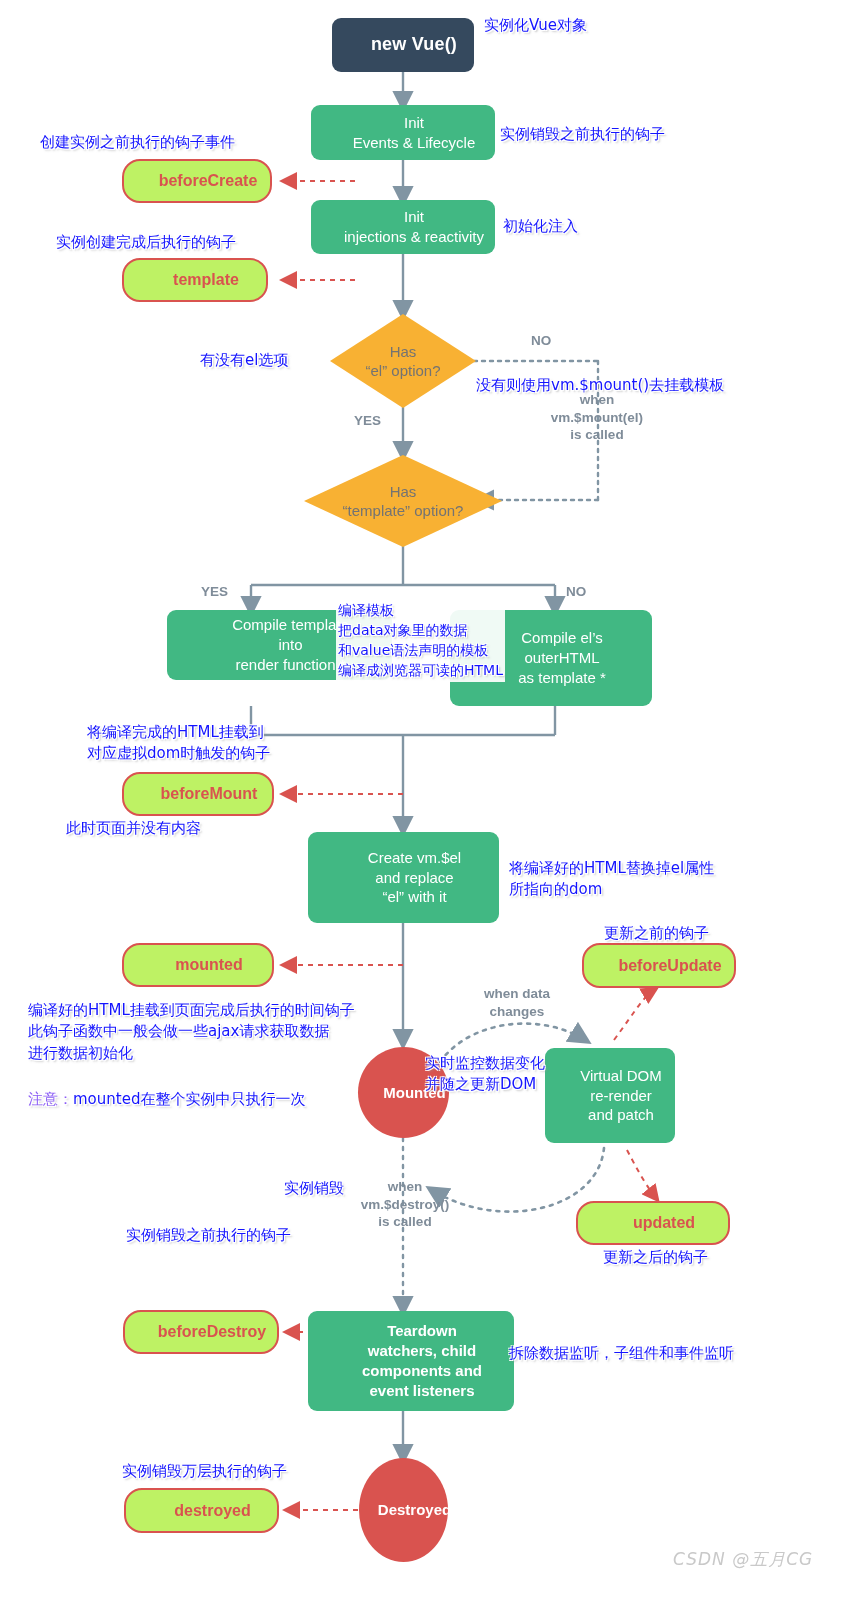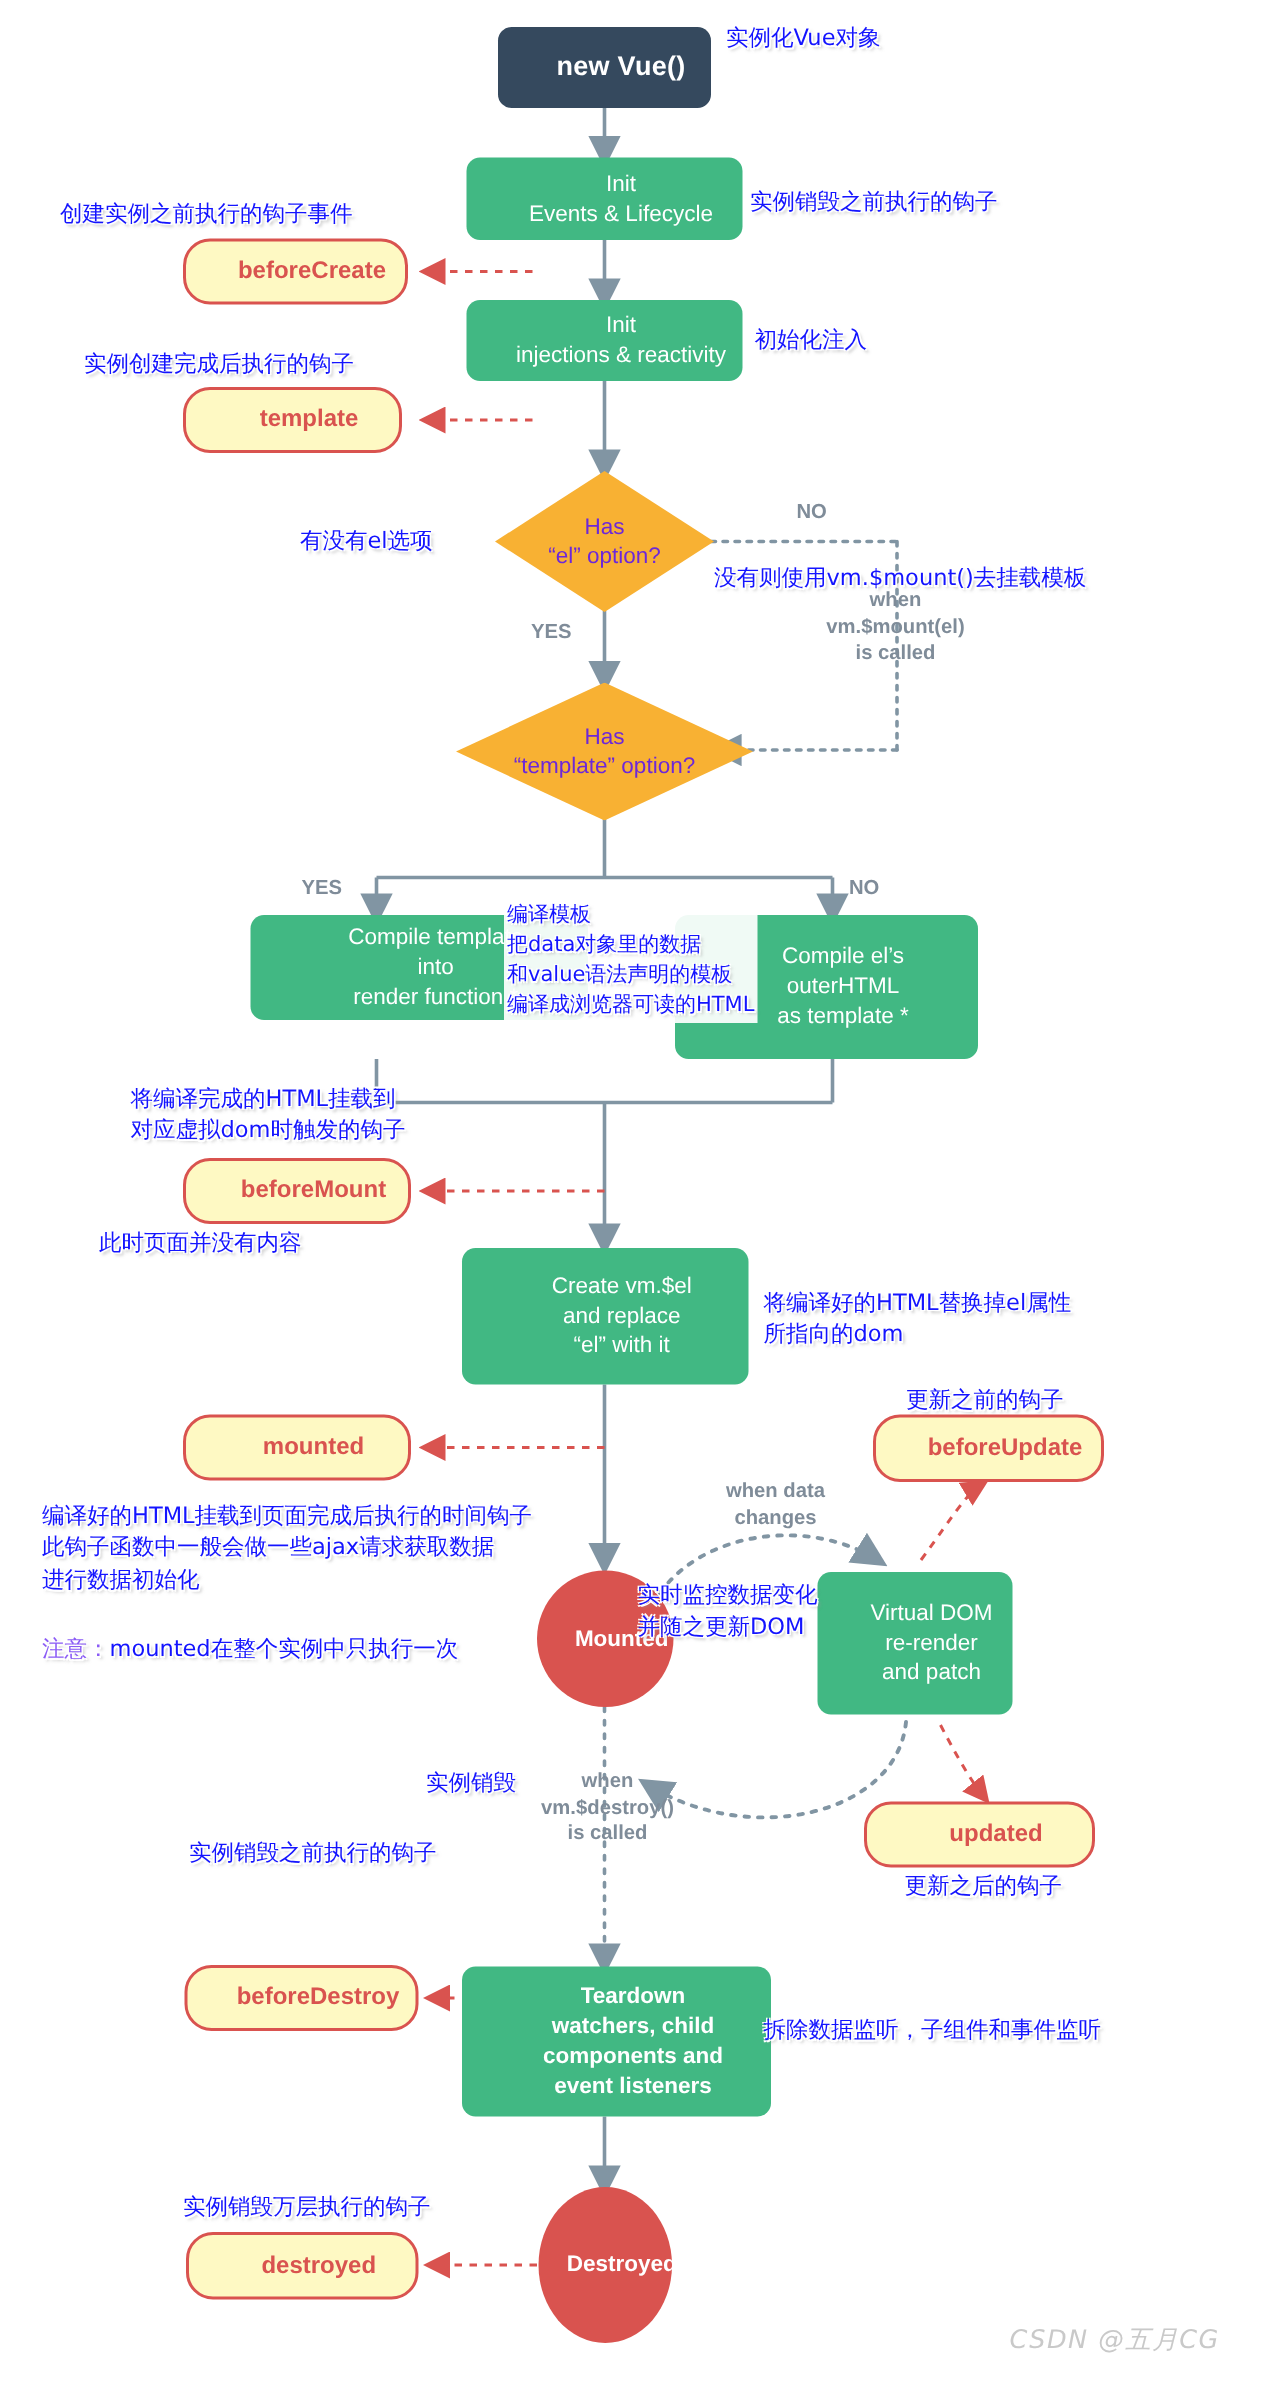--- a/index.html
+++ b/index.html
@@ -37,42 +37,42 @@
     font-size:18px;
     letter-spacing:.2px;
   }
   .n-green{
     background:#41b883;
     color:#ffffff;
     border-radius:9px;
     font-size:15px;
   }
   .n-hook{
-    background:#fef9c3;
+    background:#bef264;
     border:2px solid #d9534f;
     color:#d9534f;
     border-radius:18px;
     font-weight:bold;
     font-size:16px;
   }
   .n-circle{
     background:#d9534f;
     color:#ffffff;
     border-radius:50%;
     font-weight:bold;
     font-size:15px;
   }
 
   
   .n-diamond{
     position:absolute;
     display:flex;
     align-items:center;
     justify-content:center;
-    color:#6d28d9;
+    color:#737373;
     font-size:15px;
     text-align:center;
     line-height:1.3;
   }
   .n-diamond .dshape{
     position:absolute;
     left:0;top:0;width:100%;height:100%;
     background:#f8b133;
     -webkit-clip-path:polygon(50% 0,100% 50%,50% 100%,0 50%);
     clip-path:polygon(50% 0,100% 50%,50% 100%,0 50%);

